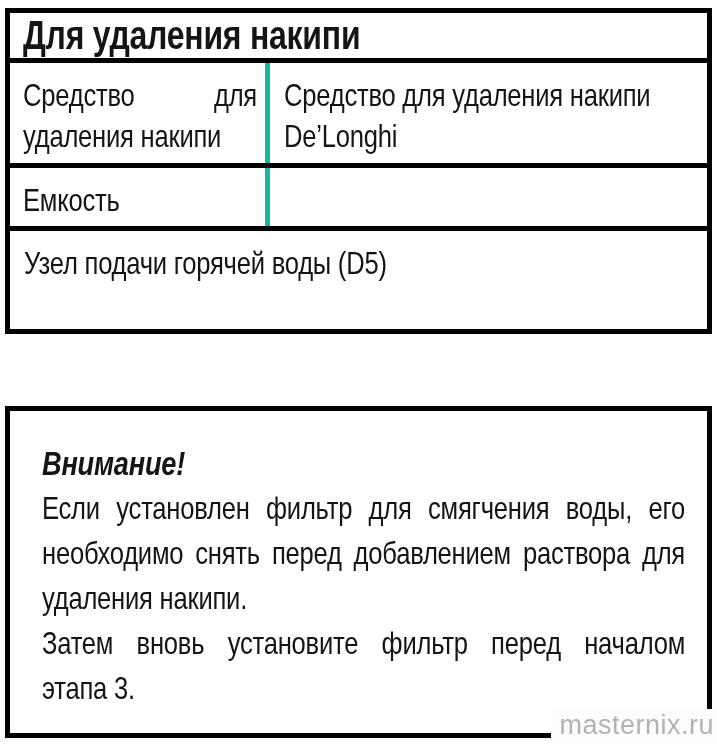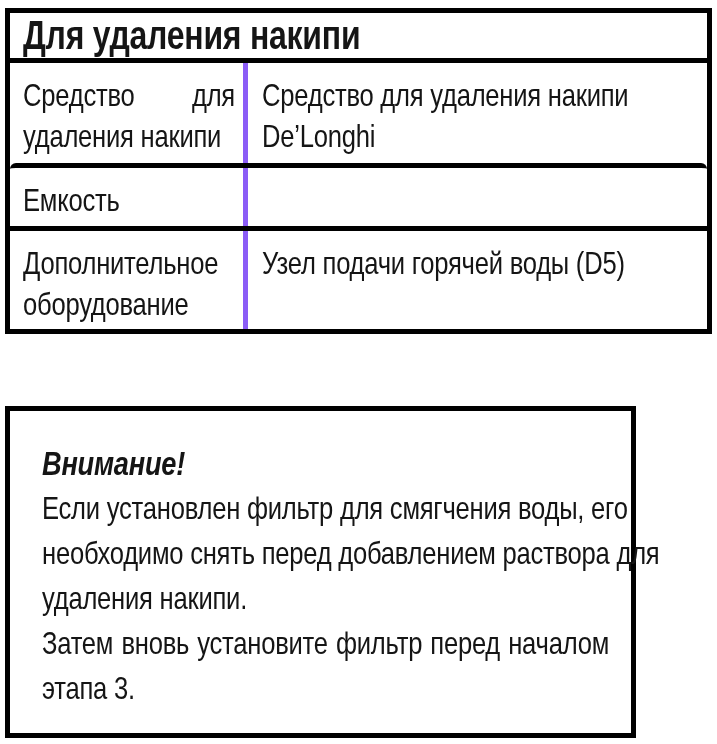--- a/index.html
+++ b/index.html
@@ -41,42 +41,42 @@
   }
   .t-header .cx {
     font-size: 40px;
     line-height: 45px;
   }
   .t-row {
     display: flex;
     border-top: 5px solid #000;
   }
   .t-row.r1 { height: 105px; }
-  .t-row.r2 { height: 63px; border-radius: 6px; }
+  .t-row.r2 { height: 63px; }
   .t-row.r3 { height: 63px; }
   .t-row.r4 { height: 103px; }
   .t-label {
-    width: 238px;
-    border-right: 5px solid #8b5cf6;
+    width: 260px;
+    border-right: 5px solid #14b8a6;
     padding: 12px 8px 0 13px;
   }
   .t-value {
     flex: 1;
     padding: 12px 10px 0 14px;
   }
   .t-label .cx, .t-value .cx {
     font-size: 32px;
     line-height: 41px;
   }
 
   
   .note {
     position: absolute;
     left: 5px; top: 406px;
-    width: 631px;
+    width: 707px;
     height: 332px;
     border: 5px solid #000;
     padding: 30px 22px 0 32px;
     background: #fff;
   }
   .note .cx {
     font-size: 32px;
     line-height: 45px;
   }
   .note .note-title {
@@ -120,33 +120,30 @@
     </div>
 
     <div class="t-row r2">
       <div class="t-label">
         <span class="cx">Емкость</span>
       </div>
     </div>
 
 
     <div class="t-row r4">
-      <div class="t-label">
-        <span class="cx">Дополнительное</span>
-        <span class="cx">оборудование</span>
-      </div>
       <div class="t-value">
         <span class="cx">Узел подачи горячей воды (D5)</span>
       </div>
     </div>
   </div>
 
   <div class="note">
     <span class="cx bi note-title">Внимание!</span>
     <span class="cx j">Если установлен фильтр для смягчения воды, его</span>
     <span class="cx j">необходимо снять перед добавлением раствора для</span>
     <span class="cx">удаления накипи.</span>
     <span class="cx j">Затем вновь установите фильтр перед началом</span>
     <span class="cx">этапа 3.</span>
   </div>
 
+  <div class="watermark">masternix.ru</div>
 
 </div>
 
 </body></html>

